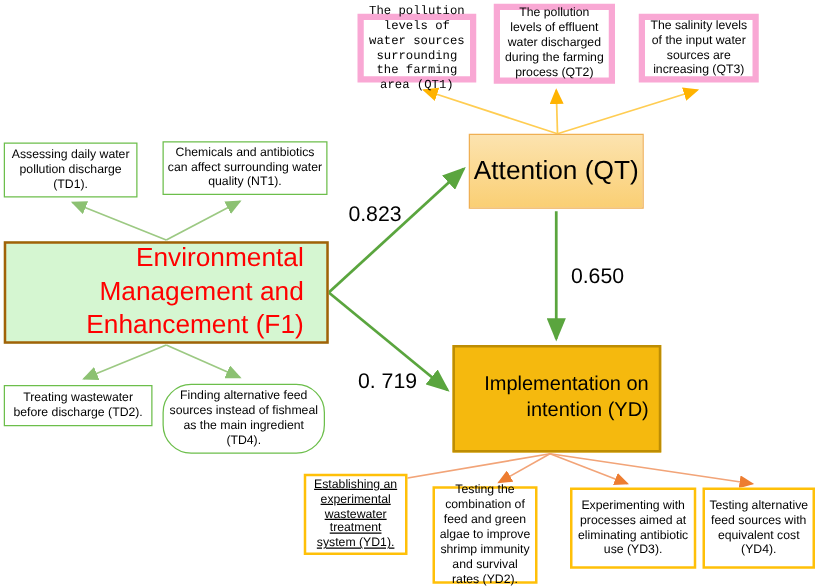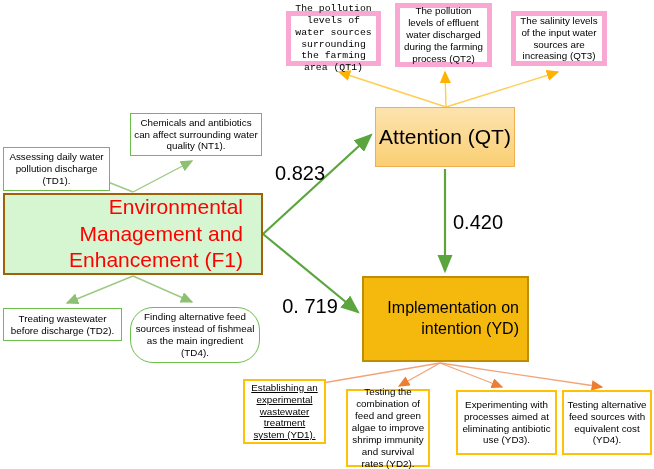--- a/index.html
+++ b/index.html
@@ -31,27 +31,27 @@
     left:375px; top:107px; width:140px; height:60px;
     background:linear-gradient(180deg,#FCE3AF 0%,#FACF74 100%);
     border:1.5px solid #EFAF53; font-size:21px; line-height:1.3;
   }
   #node-yd {
     left:362px; top:276px; width:167px; height:86px;
     background:#F5B90E; border:2px solid #BD8D04;
     font-size:16px; line-height:1.3; padding:0 8px;
   }
 
-  .coef { position:absolute; color:#000; font-size:20px; text-align:center; width:64px; }
+  .coef { position:absolute; color:#000; font-size:17px; text-align:center; width:64px; }
   #coef-f1-qt { left:268px; top:162px; }
   #coef-qt-yd { left:446px; top:211px; }
   #coef-f1-yd { left:278px; top:295px; }
 
   
-  #ind-td1 { left:3px;   top:114px; width:107px; height:44px;margin-top:33px; }
+  #ind-td1 { left:3px;   top:114px; width:107px; height:44px; }
   #ind-nt1 { left:130px; top:113px; width:132px; height:43px; }
   #ind-td2 { left:3px;   top:308px; width:119px; height:33px; }
   #ind-td4 { left:130px; top:307px; width:130px; height:56px;border-radius:23px; }
 
   #ind-qt1 { left:286px; top:11px; width:95px; height:55px;font-family:Liberation Mono, monospace; }
   #ind-qt2 { left:395px; top:3px;  width:97px; height:64px; }
   #ind-qt3 { left:511px; top:11px; width:96px; height:55px; }
 
   #ind-yd1 { left:243px; top:379px; width:83px;  height:65px;text-decoration:underline; }
   #ind-yd2 { left:346px; top:389px; width:84px; height:78px; }
@@ -111,16 +111,16 @@
   <div class="ind ind-gold" id="ind-yd1">Establishing an experimental wastewater treatment system (YD1).</div>
   <div class="ind ind-gold" id="ind-yd2">Testing the combination of feed and green algae to improve shrimp immunity and survival rates (YD2).</div>
   <div class="ind ind-gold" id="ind-yd3">Experimenting with processes aimed at eliminating antibiotic use (YD3).</div>
   <div class="ind ind-gold" id="ind-yd4">Testing alternative feed sources with equivalent cost (YD4).</div>
 
   <div class="node" id="node-f1">Environmental Management and Enhancement (F1)</div>
   <div class="node" id="node-qt">Attention (QT)</div>
   <div class="node" id="node-yd">Implementation on intention (YD)</div>
 
   <div class="coef" id="coef-f1-qt">0.823</div>
-  <div class="coef" id="coef-qt-yd">0.420</div>
+  <div class="coef" id="coef-qt-yd">0.650</div>
   <div class="coef" id="coef-f1-yd">0. 719</div>
 
 </div>
 
 </body></html>

